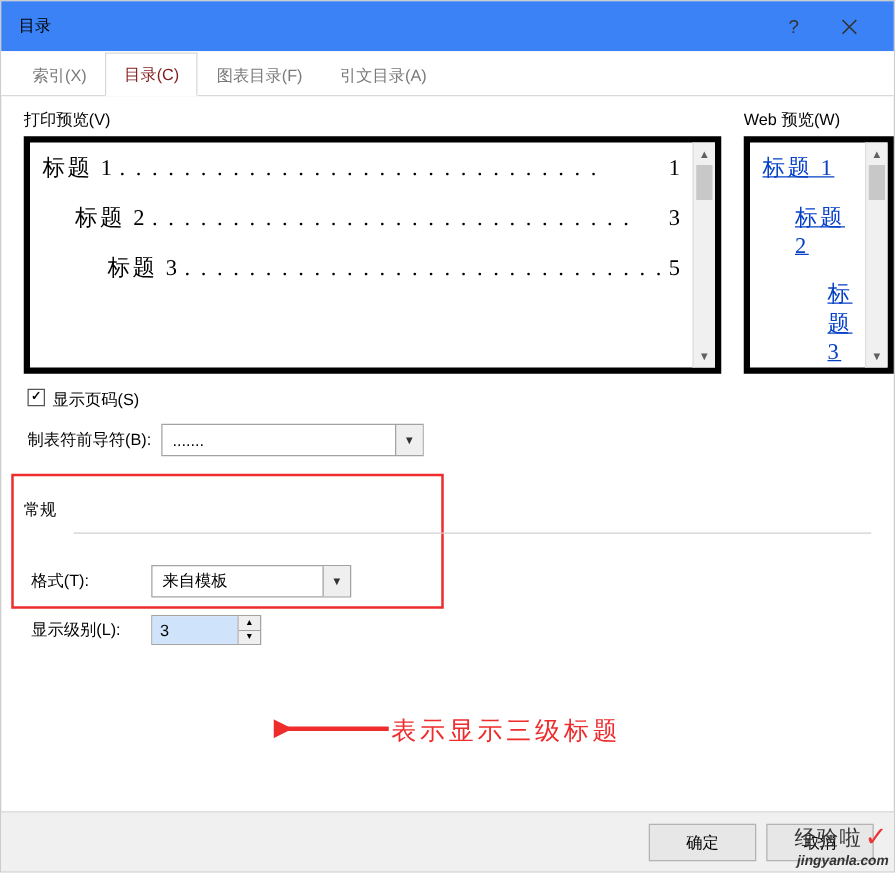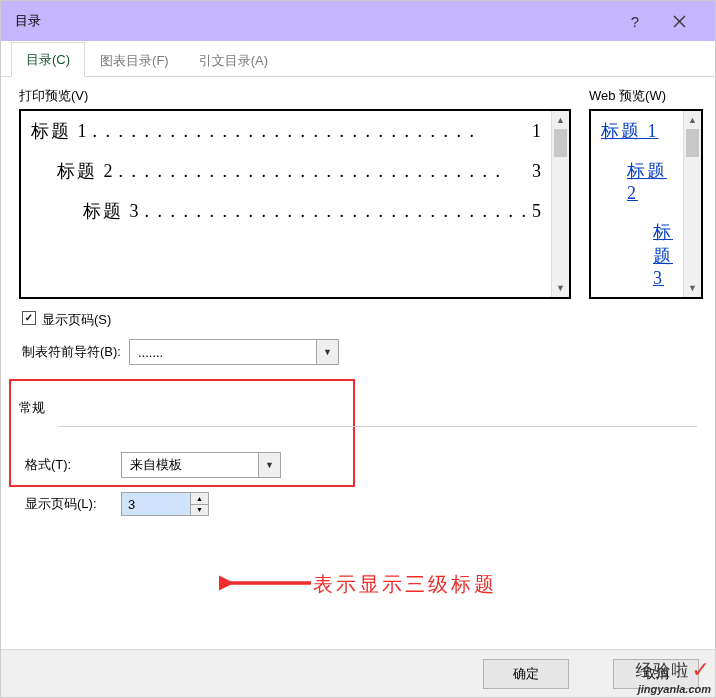--- a/index.html
+++ b/index.html
@@ -18,21 +18,21 @@
       height: 698px;
       background: #fff;
       border: 1px solid #ccc;
       position: relative;
     }
     .titlebar {
       height: 40px;
       display: flex;
       align-items: center;
       padding: 0 14px;
-      background: #c4b5fd;
+      background: #3b82f6;
     }
     .titlebar .title { flex: 1; font-size: 13px; }
     .titlebar .help-btn, .titlebar .close-btn {
       width: 44px;
       height: 40px;
       display: flex;
       align-items: center;
       justify-content: center;
       font-size: 15px;
       color: #333;
@@ -48,42 +48,42 @@
     .tab {
       padding: 8px 14px 7px;
       color: #7a7a7a;
       font-size: 13px;
       border: 1px solid transparent;
       border-bottom: none;
       position: relative;
       top: 1px;
     }
     .tab.active {
-      color: #14532d;
+      color: #7f1d1d;
       background: #fff;
       border: 1px solid #d9d9d9;
       border-bottom: 1px solid #fff;
     }
     .content {
       padding: 10px 18px 0 18px;
       position: relative;
     }
     .cols {
       display: flex;
       gap: 18px;
     }
     .col { flex: 1; }
     .section-label {
       font-size: 13px;
       margin-bottom: 4px;
     }
     .preview-box {
       width: 100%;
       height: 190px;
-      border: 2px solid #000000;
+      border: 5px solid #000000;
       background: #fff;
       display: flex;
       position: relative;
     }
     .preview-inner {
       flex: 1;
       padding: 8px 10px;
       font-size: 18px;
       font-family: "SimSun", serif;
       overflow: hidden;
@@ -284,21 +284,20 @@
     .btn {
       min-width: 90px;
       height: 30px;
       border: 1px solid #b3b3b3;
       background: #f5f5f5;
       display: flex;
       align-items: center;
       justify-content: center;
       padding: 0 12px;
       font-size: 13px;
-      margin-left: 36px;
     }
     .dialog-footer {
       position: absolute;
       left: 0; right: 0;
       bottom: 0;
       height: 48px;
       background: #f0f0f0;
       border-top: 1px solid #d9d9d9;
       display: flex;
       align-items: center;
@@ -343,20 +342,21 @@
     <span class="title">目录</span>
     <div class="help-btn">?</div>
     <div class="close-btn">
       <svg width="13" height="13" viewBox="0 0 13 13">
           <path d="M1 1 L12 12 M12 1 L1 12" stroke="#333" stroke-width="1.4"></path>
         </svg>
     </div>
   </div>
 
   <div class="tabbar">
+    <div class="tab">索引(X)</div>
     <div class="tab active">目录(C)</div>
     <div class="tab">图表目录(F)</div>
     <div class="tab">引文目录(A)</div>
   </div>
 
   <div class="content">
 
     <div class="cols">
       <div class="col">
         <div class="section-label"><span>打印预览(V)</span></div>
@@ -427,21 +427,21 @@
       <div class="fieldset-line"></div>
       <div class="form-rows">
         <div class="form-row">
           <span class="lbl">格式(T):</span>
           <div class="combo" style="width:160px">
             <span class="combo-val">来自模板</span>
             <span class="combo-btn">▼</span>
           </div>
         </div>
         <div class="form-row">
-          <span class="lbl">显示页码(L):</span>
+          <span class="lbl">显示级别(L):</span>
           <div class="spinner">
             <span class="spin-val">3</span>
             <div class="spin-btns">
               <div class="sbtn">▲</div>
               <div class="sbtn">▼</div>
             </div>
           </div>
         </div>
       </div>
     </div>

